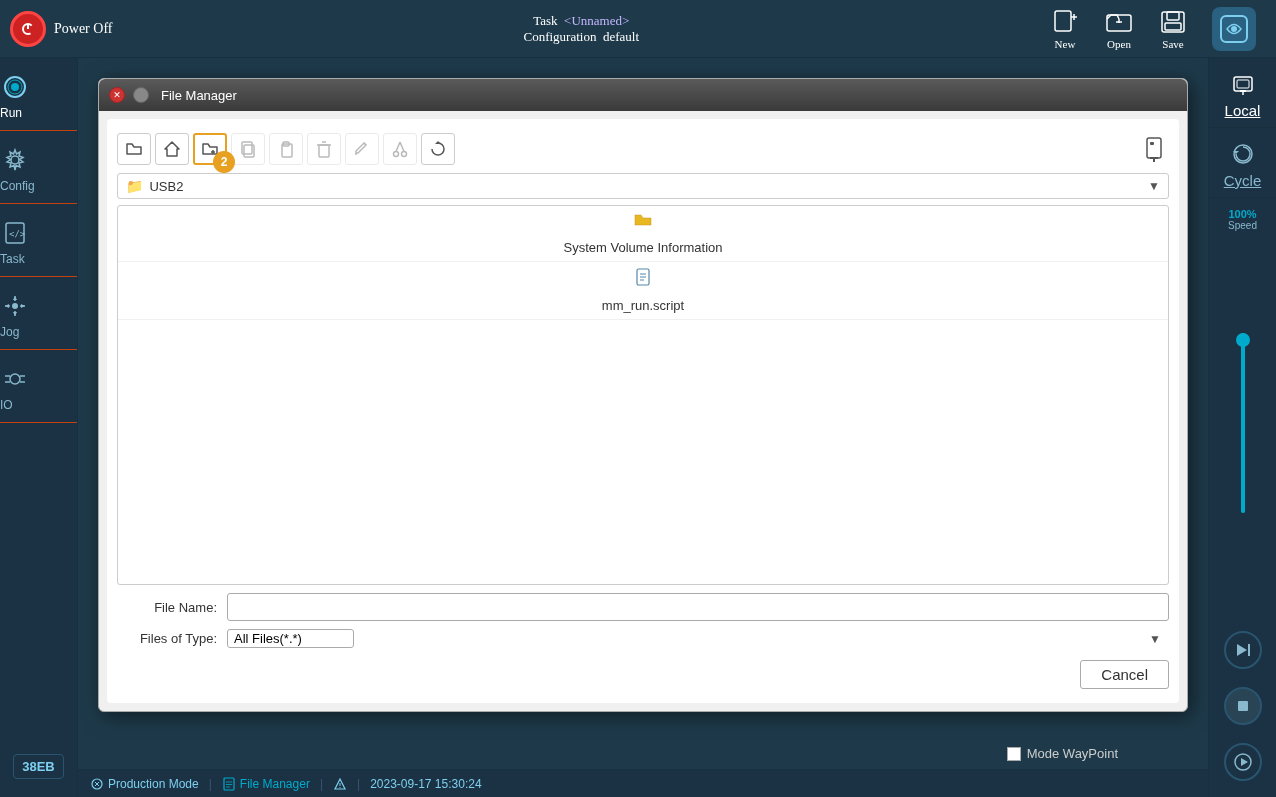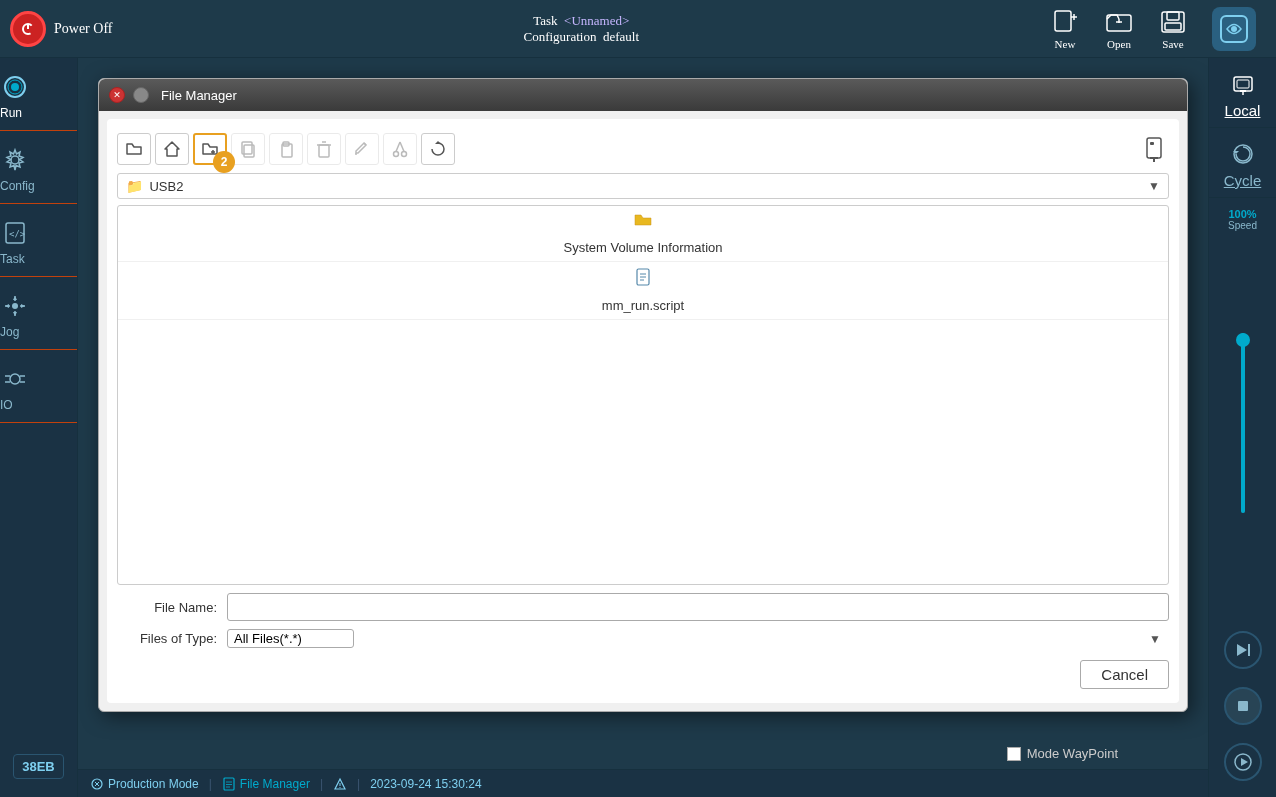--- a/index.html
+++ b/index.html
@@ -858,15 +858,15 @@
   <span class="status-divider">|</span>
   <span class="status-item">
     <svg width="14" height="14" viewBox="0 0 14 14">
         <polygon points="7,2 12,12 2,12" fill="none" stroke="#7ecfef" stroke-width="1.2"></polygon>
         <line x1="7" y1="6" x2="7" y2="9" stroke="#7ecfef" stroke-width="1"></line>
         <circle cx="7" cy="10.5" r="0.6" fill="#7ecfef"></circle>
       </svg>
   </span>
   <span class="status-divider">|</span>
   <span class="status-item">
-    <span>2023-09-24 15:30:24</span>
+    <span>2023-09-17 15:30:24</span>
   </span>
 </div>
 
 </body></html>

